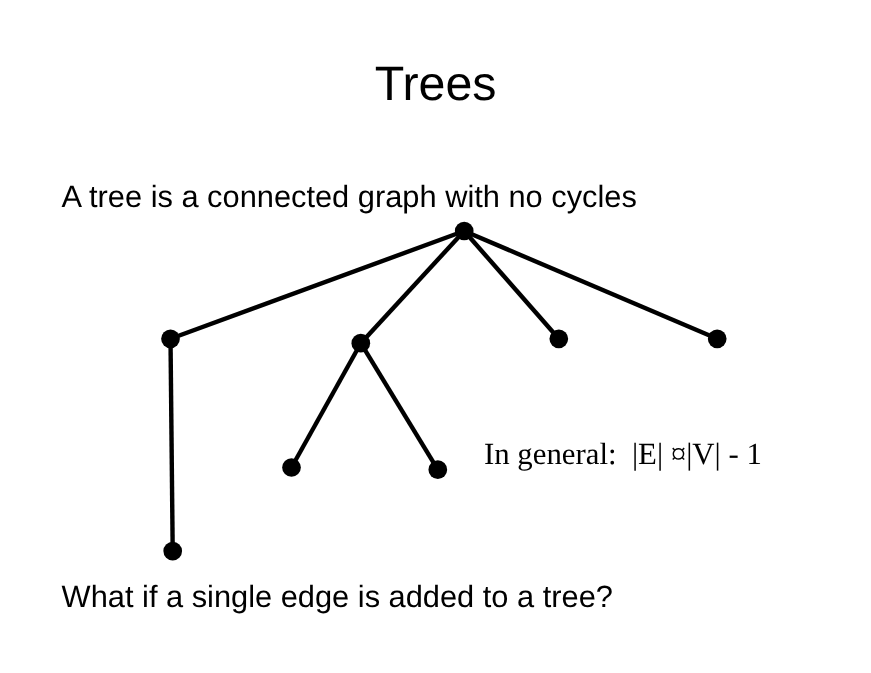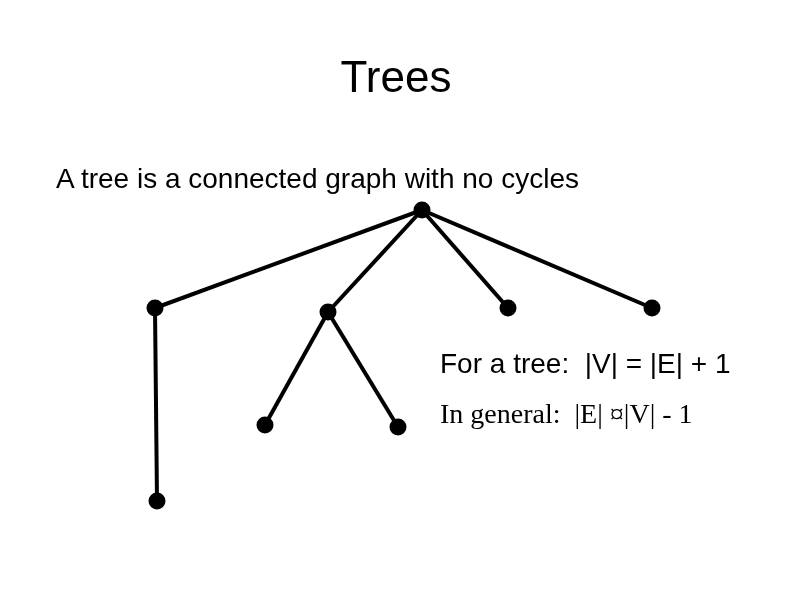--- a/index.html
+++ b/index.html
@@ -64,18 +64,18 @@
       <circle cx="422" cy="210" r="8.5" fill="#000000"></circle>
       <circle cx="155" cy="308" r="8.5" fill="#000000"></circle>
       <circle cx="328" cy="312" r="8.5" fill="#000000"></circle>
       <circle cx="508" cy="308" r="8.5" fill="#000000"></circle>
       <circle cx="652" cy="308" r="8.5" fill="#000000"></circle>
       <circle cx="265" cy="425" r="8.5" fill="#000000"></circle>
       <circle cx="398" cy="427" r="8.5" fill="#000000"></circle>
       <circle cx="157" cy="501" r="8.5" fill="#000000"></circle>
     </svg>
 
-  <div class="body-line fact-tree">For a tree:  |V| = |E| + 1</div>
 
   <div class="body-line fact-general">In general:  |E| ¤|V| - 1</div>
 
+  <div class="body-line question-line">What if a single edge is added to a tree?</div>
 
 </div>
 
 </body></html>

